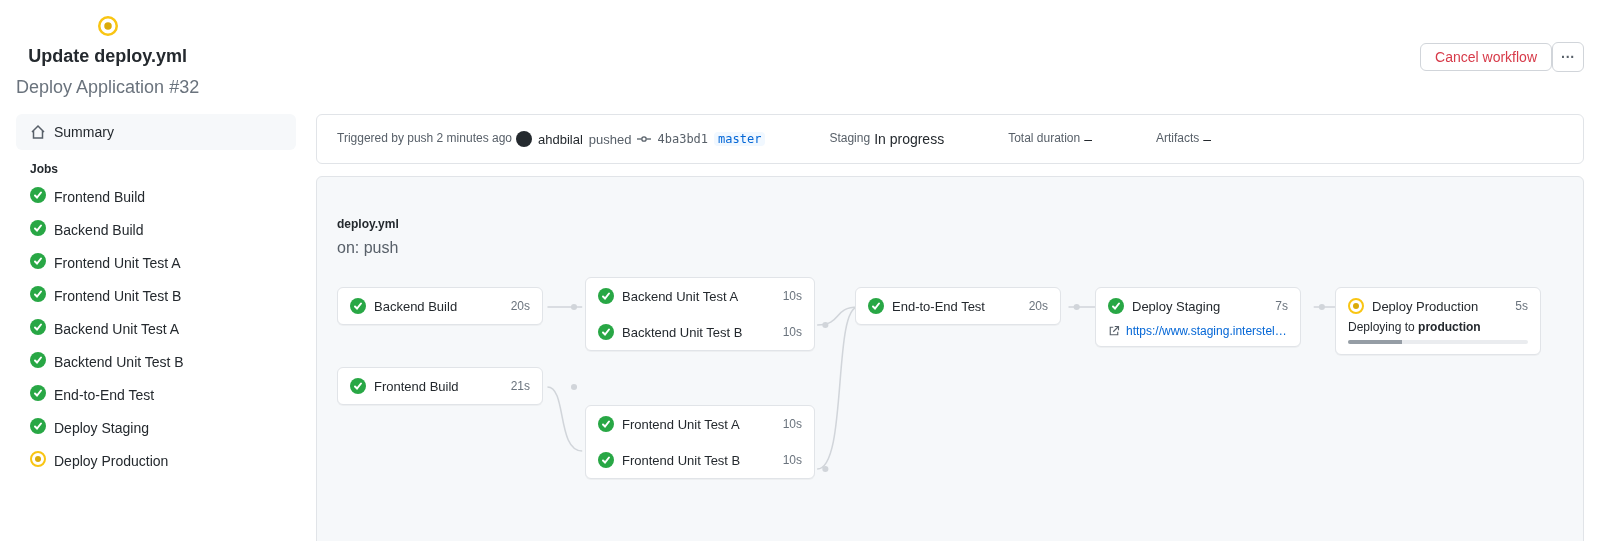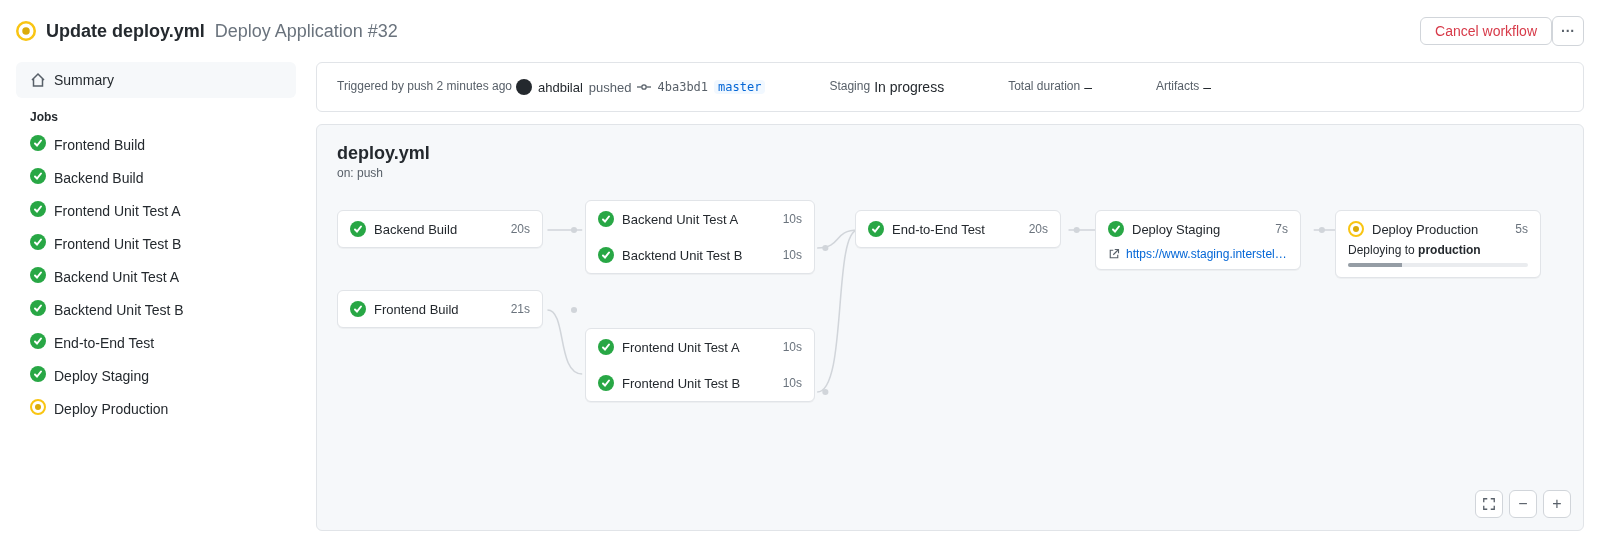--- a/index.html
+++ b/index.html
@@ -2,21 +2,21 @@
 <html><head>
 <meta charset="utf-8">
 <style>
 * { box-sizing: border-box; margin: 0; padding: 0; }
 body { font-family: -apple-system, BlinkMacSystemFont, "Segoe UI", Helvetica, Arial, sans-serif; font-size: 14px; color: #24292e; background: #fff; }
 
 .page { padding: 16px; }
 
 
 .header { display: flex; align-items: center; justify-content: space-between; margin-bottom: 16px; }
-.header-left { display: flex; align-items: center; gap: 10px; }
+.header-left { display: flex; align-items: center; gap: 10px; flex-direction: column; }
 .header-title { font-size: 18px; font-weight: 600; }
 .header-sub { font-size: 18px; font-weight: 400; color: #6a737d; }
 .header-right { display: flex; align-items: center; }
 .btn { border: 1px solid #d1d5da; border-radius: 6px; padding: 5px 14px; background: #fff; font-size: 14px; cursor: pointer; }
 .btn-danger { color: #d73a49; }
 .kebab { border: 1px solid #d1d5da; border-radius: 6px; width: 32px; height: 30px; display: flex; align-items: center; justify-content: center; cursor: pointer; font-weight:700; color:#586069;}
 
 .layout { display: flex; gap: 20px; align-items: flex-start; }
 .sidebar { width: 280px; flex: 0 0 280px; }
 .main { flex: 1; min-width: 0; }
@@ -30,22 +30,22 @@
 .summary-col { display: flex; flex-direction: row; gap: 4px; }
 .summary-label { font-size: 12px; color: #586069; }
 .summary-value { font-size: 14px; color: #24292e; }
 .trigger-row { display: flex; align-items: center; gap: 6px; font-size: 13px; }
 .branch-pill { color: #0366d6; font-family: ui-monospace, SFMono-Regular, Menlo, monospace; font-size: 12px; background:#f1f8ff; padding:0 4px; border-radius:4px;}
 .sha { font-family: ui-monospace, SFMono-Regular, Menlo, monospace; font-size: 12px; color: #586069; }
 .avatar { width: 16px; height: 16px; border-radius: 50%; background: #24292e; display:inline-block; }
 
 
 .graph-card { border: 1px solid #e1e4e8; border-radius: 6px; background: #f6f8fa; padding: 18px 20px 60px; position: relative; min-height: 360px; }
-.wf-name { font-size: 18px; font-weight: 600; }
-.wf-trigger { font-size: 12px; color: #586069; margin-top: 2px; }
+.wf-name { font-size: 12px; font-weight: 600; margin-top: 22px; }
+.wf-trigger { font-size: 16px; color: #586069; margin-top: 8px; }
 
 .graph { position: relative; margin-top: 30px; height: 260px; }
 .svg-lines { position: absolute; top: 0; left: 0; width: 100%; height: 100%; pointer-events: none; }
 .svg-lines path { stroke: #d1d5da; stroke-width: 1.5; fill: none; }
 .svg-lines circle { fill: #d1d5da; }
 
 .node { position: absolute; background: #fff; border: 1px solid #e1e4e8; border-radius: 6px; padding: 10px 12px; width: 206px; box-shadow: 0 1px 0 rgba(27,31,35,0.04); }
 .node.tall { padding: 0; }
 .node-row { display: flex; align-items: center; gap: 8px; padding: 10px 12px; }
 .node-row + .node-row { border-top: 0; }

